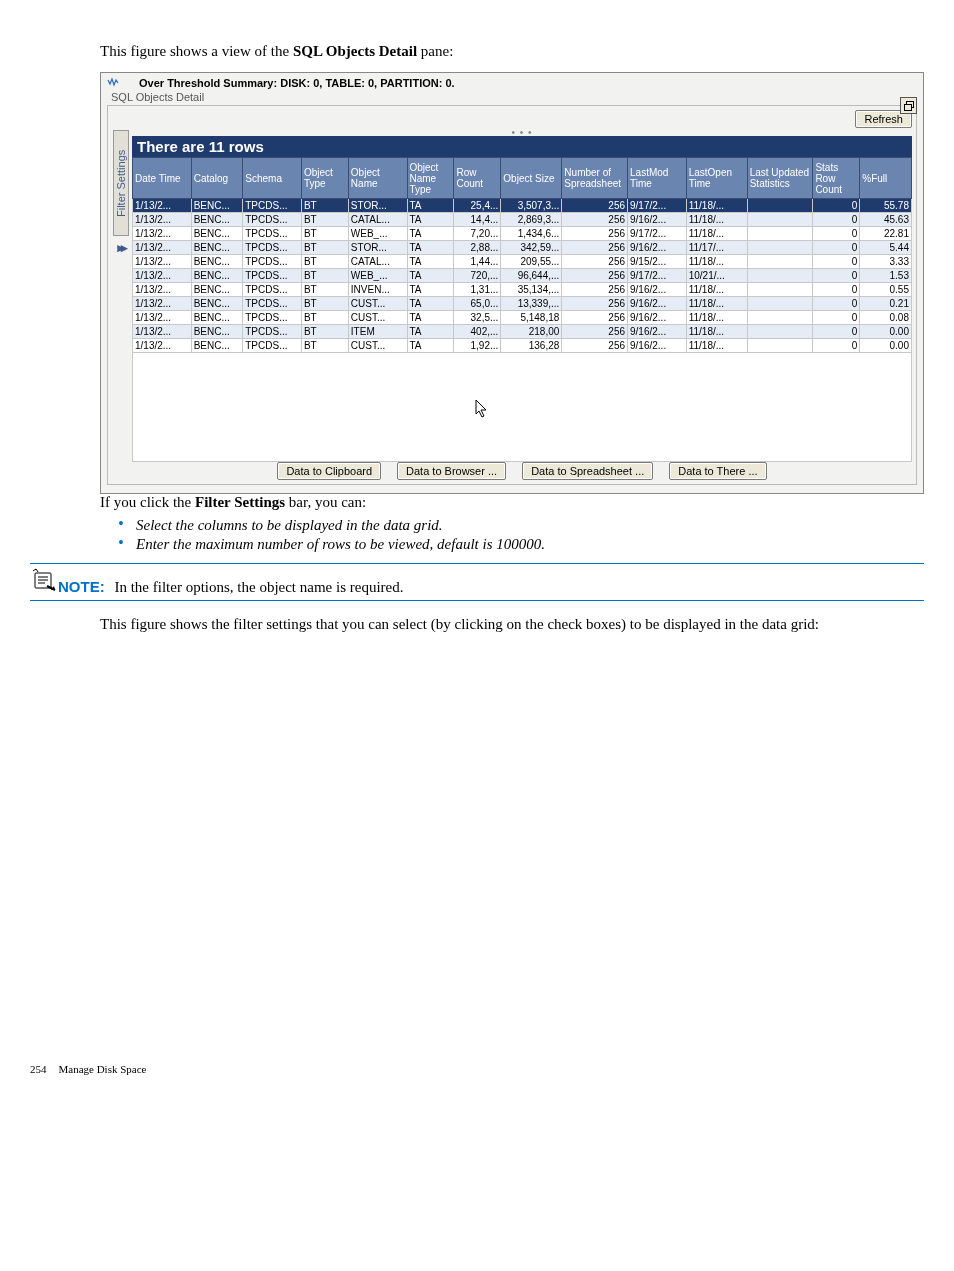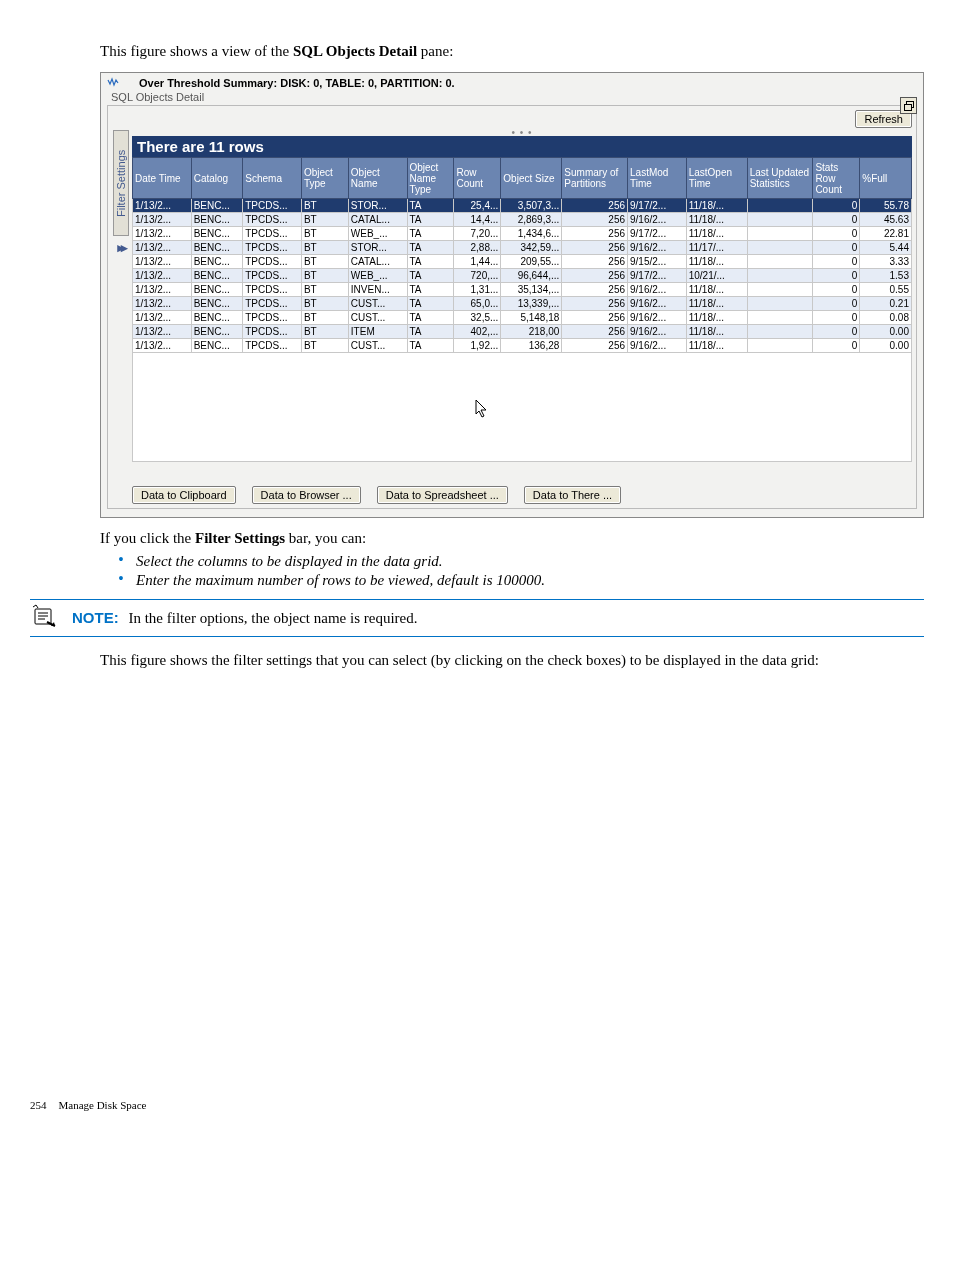--- a/index.html
+++ b/index.html
@@ -8,21 +8,21 @@
     font-family: "Palatino Linotype", "Book Antiqua", Palatino, serif;
     font-size: 15px;
     color: #000;
     background: #fff;
     width: 954px;
   }
   .page-pad {
     padding: 28px 30px 30px 100px;
   }
   .intro-line { margin-bottom: 12px; }
-  .intro-para { margin: 12px 0 6px 0; }
+  .intro-para { margin: 0 0 6px 0; }
 
   
   .screenshot {
     border: 1px solid #888;
     padding: 4px 6px 8px 6px;
     font-family: Tahoma, Verdana, sans-serif;
     font-size: 11px;
     color: #000;
     background: #f2f2f0;
   }
@@ -152,38 +152,37 @@
     background:#fff;
     border:1px solid #c8c8c8;
     border-top:none;
   }
   .cursor-space .cursor {
     position:absolute;
     left:44%; top:46px;
     font-size:16px;
   }
   .bottom-btns {
-    display:flex; justify-content:flex-start; gap:16px;
-    margin-top:24px;
+    display:flex; justify-content:center; gap:16px;
+    margin-top:0;
   }
 
   
   .bullets { margin:6px 0 6px 18px; padding:0; list-style:none; }
   .bullets li { position:relative; padding-left:18px; margin:2px 0;font-style:italic; }
   .bullets li::before {
     content:"•"; position:absolute; left:0; color:#0072c6; font-size:16px; line-height:14px;
   }
   .note-block {
     border-top:1px solid #0072c6;
     border-bottom:1px solid #0072c6;
     padding:4px 0;
     margin:10px 0 10px -70px;
     display:flex;
-    align-items:center;
-    gap:14px;
+    align-items:flex-end;
   }
   .note-icon {
     width:28px; flex:0 0 28px;
     text-align:center;
   }
   .note-label { color:#0072c6; font-weight:bold; font-family:Arial,sans-serif; font-size:15px; margin-right:6px;}
   .footer-line {
     position:relative;
     margin-top:430px;
     font-size:11px;
@@ -253,21 +252,21 @@
             <thead>
                 <tr id="hdr-row">
                   <th>Date Time</th>
                   <th>Catalog</th>
                   <th>Schema</th>
                   <th>Object Type</th>
                   <th>Object Name</th>
                   <th>Object Name Type</th>
                   <th>Row Count</th>
                   <th>Object Size</th>
-                  <th>Summary of Partitions</th>
+                  <th>Number of Spreadsheet</th>
                   <th>LastMod Time</th>
                   <th>LastOpen Time</th>
                   <th>Last Updated Statistics</th>
                   <th>Stats Row Count</th>
                   <th>%Full</th>
                 </tr>
               </thead>
             <tbody id="grid-body">
                 <tr class="selected">
                   <td>1/13/2...</td>

